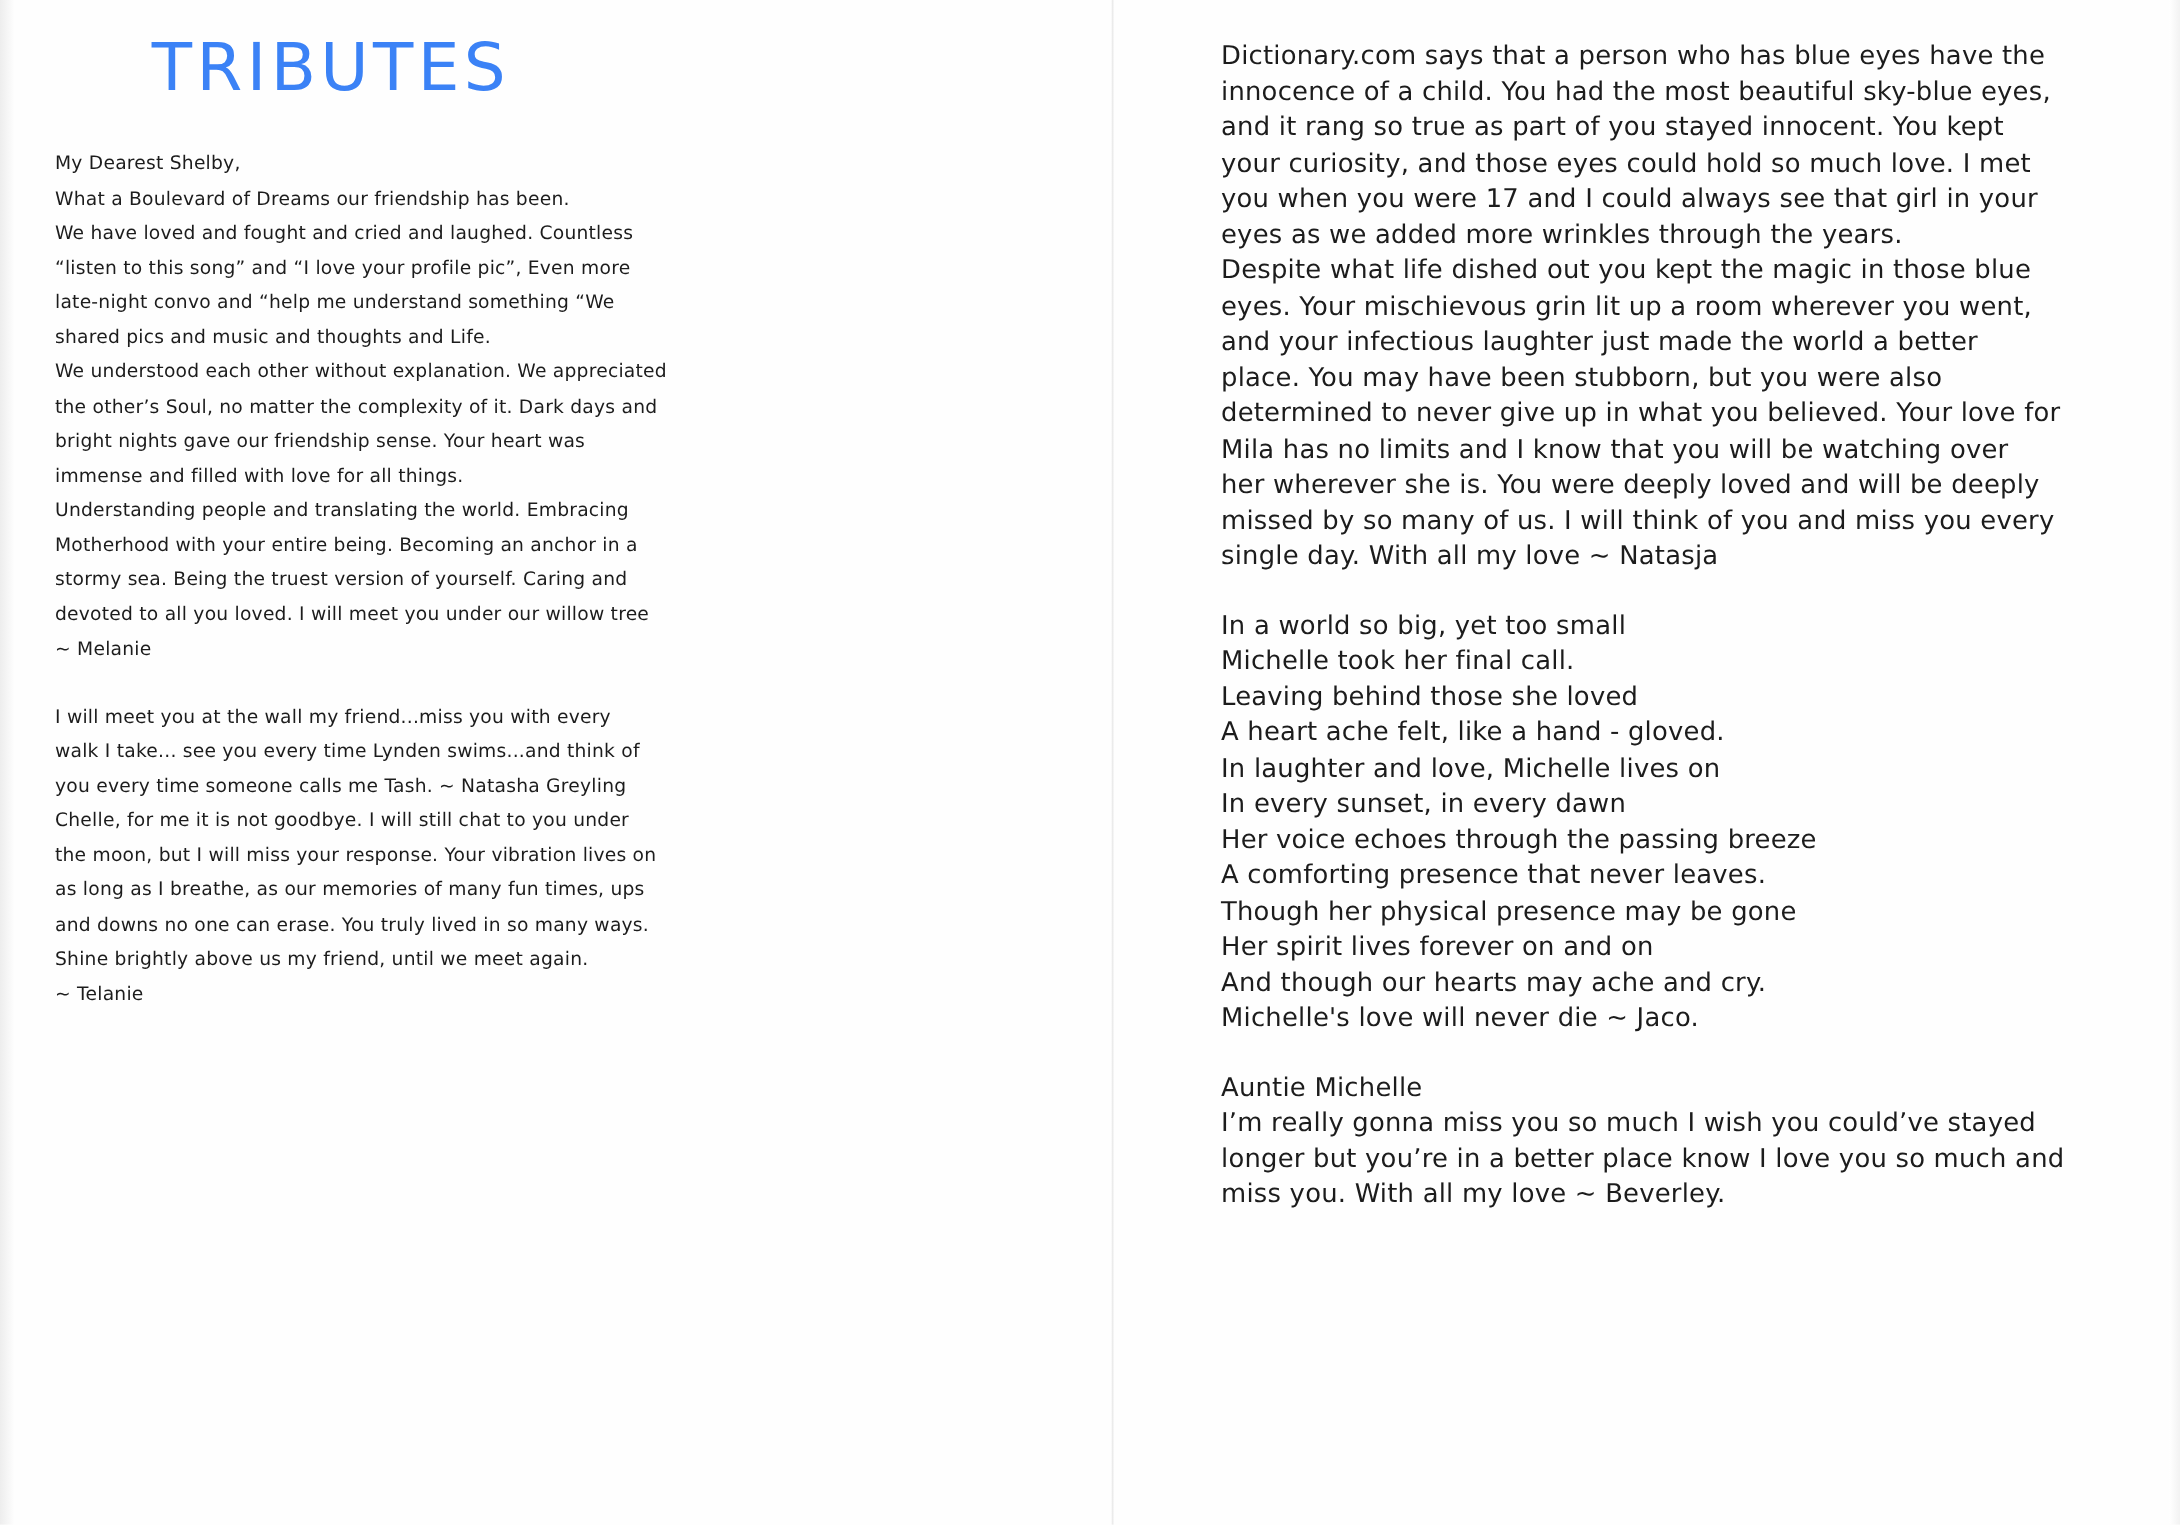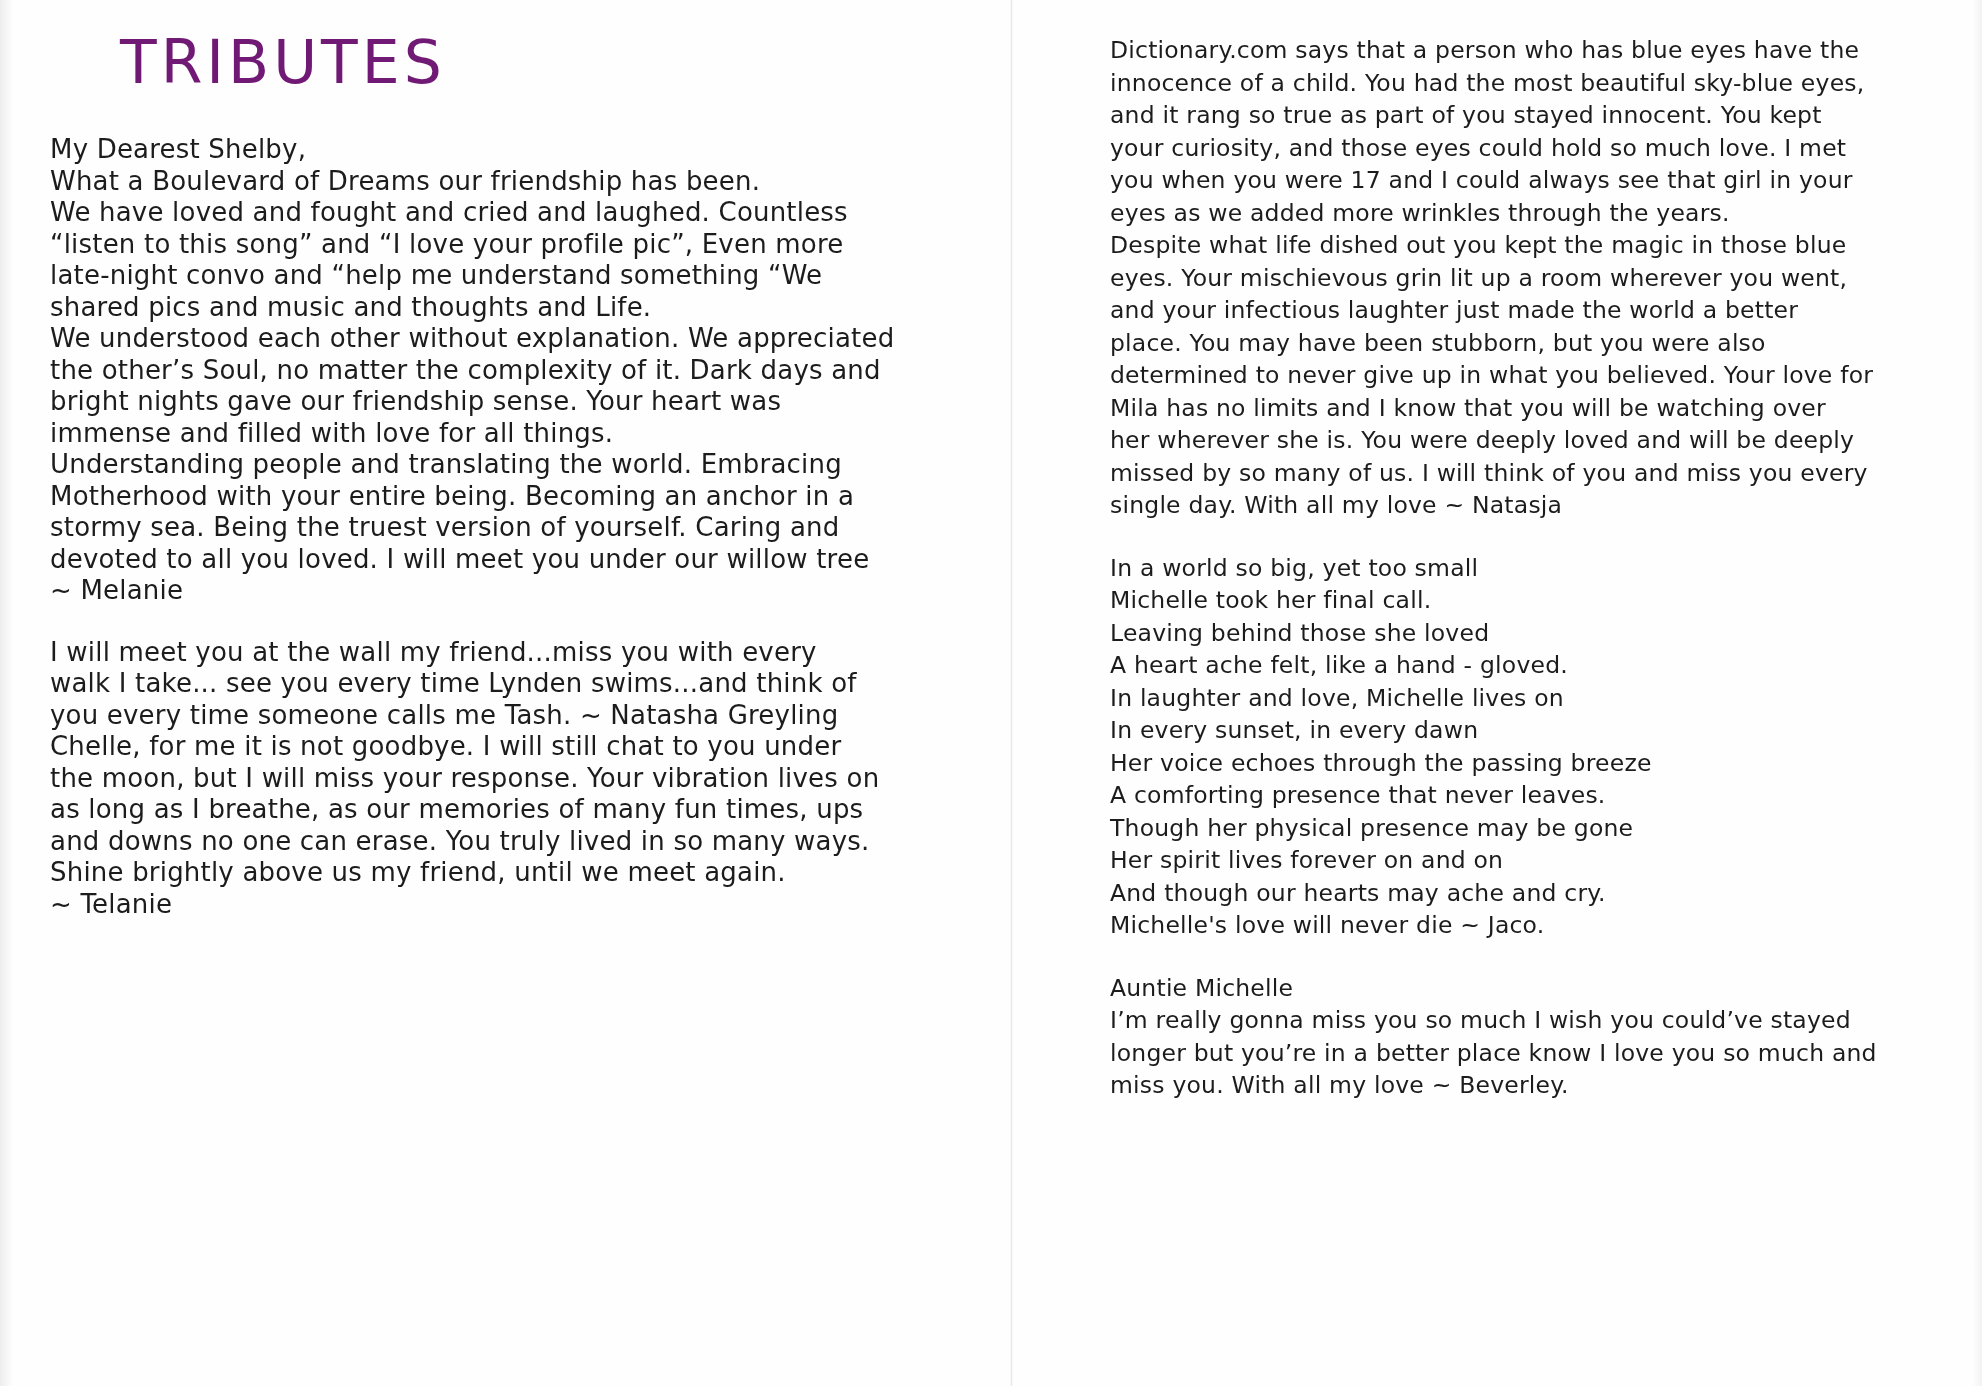--- a/index.html
+++ b/index.html
@@ -55,27 +55,27 @@
     padding: 26px 60px 0 50px;
   }
   .col-right {
     width: 972px;
     padding: 34px 70px 0 100px;
   }
   .doc-title {
     font-family: "DejaVu Sans", sans-serif;
     font-size: 60px;
     letter-spacing: 4px;
-    color: #701a75;
-    margin: 6px 0 42px 70px;
+    color: #3b82f6;
+    margin: 6px 0 42px 88px;
     font-weight: 400;
     line-height: 1;
   }
   .tribute {
-    font-size: 26px;
+    font-size: 17px;
     line-height: 31.5px;
     letter-spacing: 0.2px;
     color: #1c1c1c;
     margin: 0 0 30px 0;
     white-space: pre-line;
     font-weight: 400;
   }
   .col-right .tribute {
     font-size: 23.5px;
     line-height: 32.5px;

